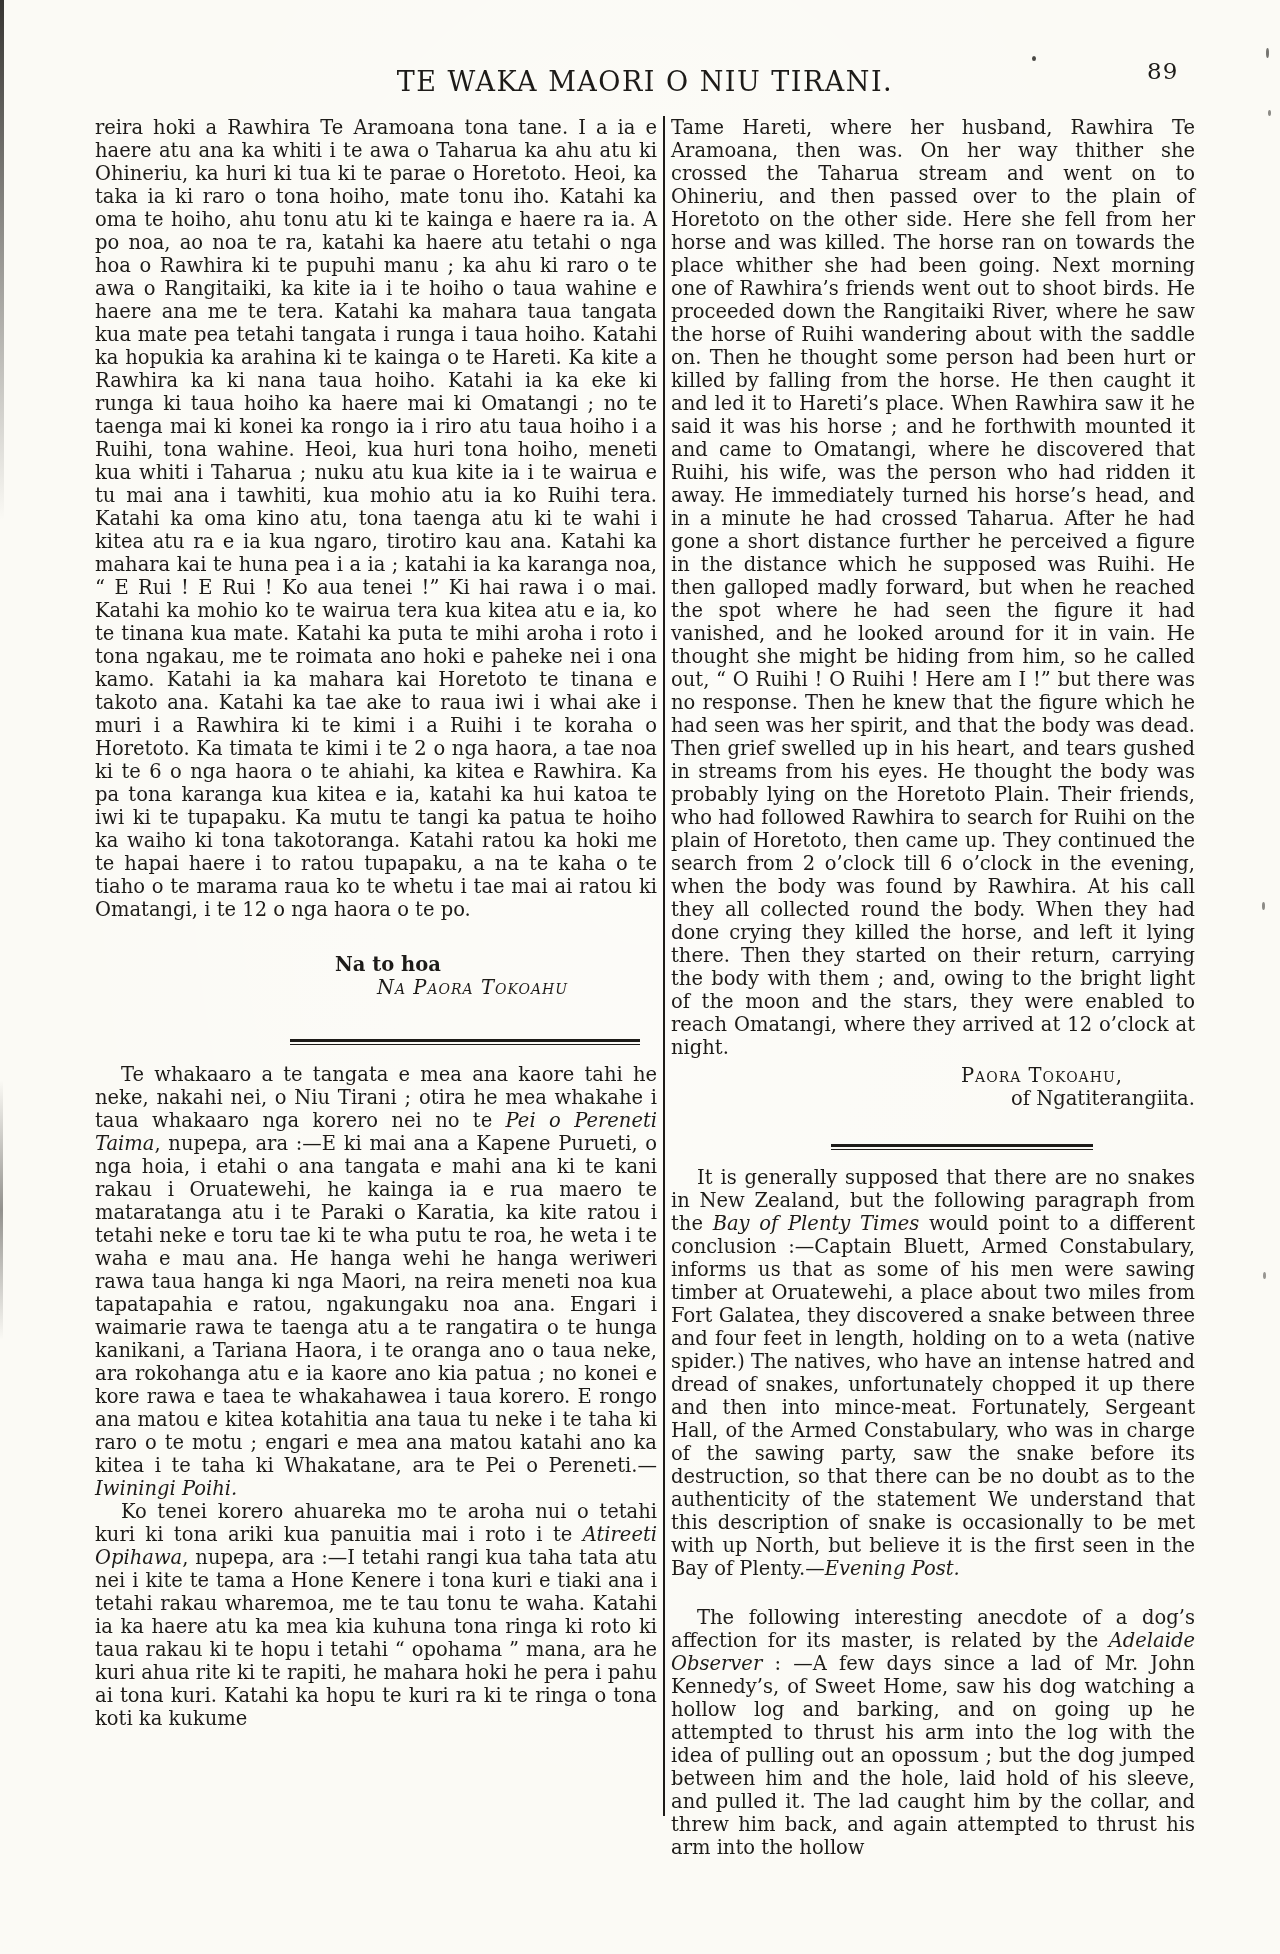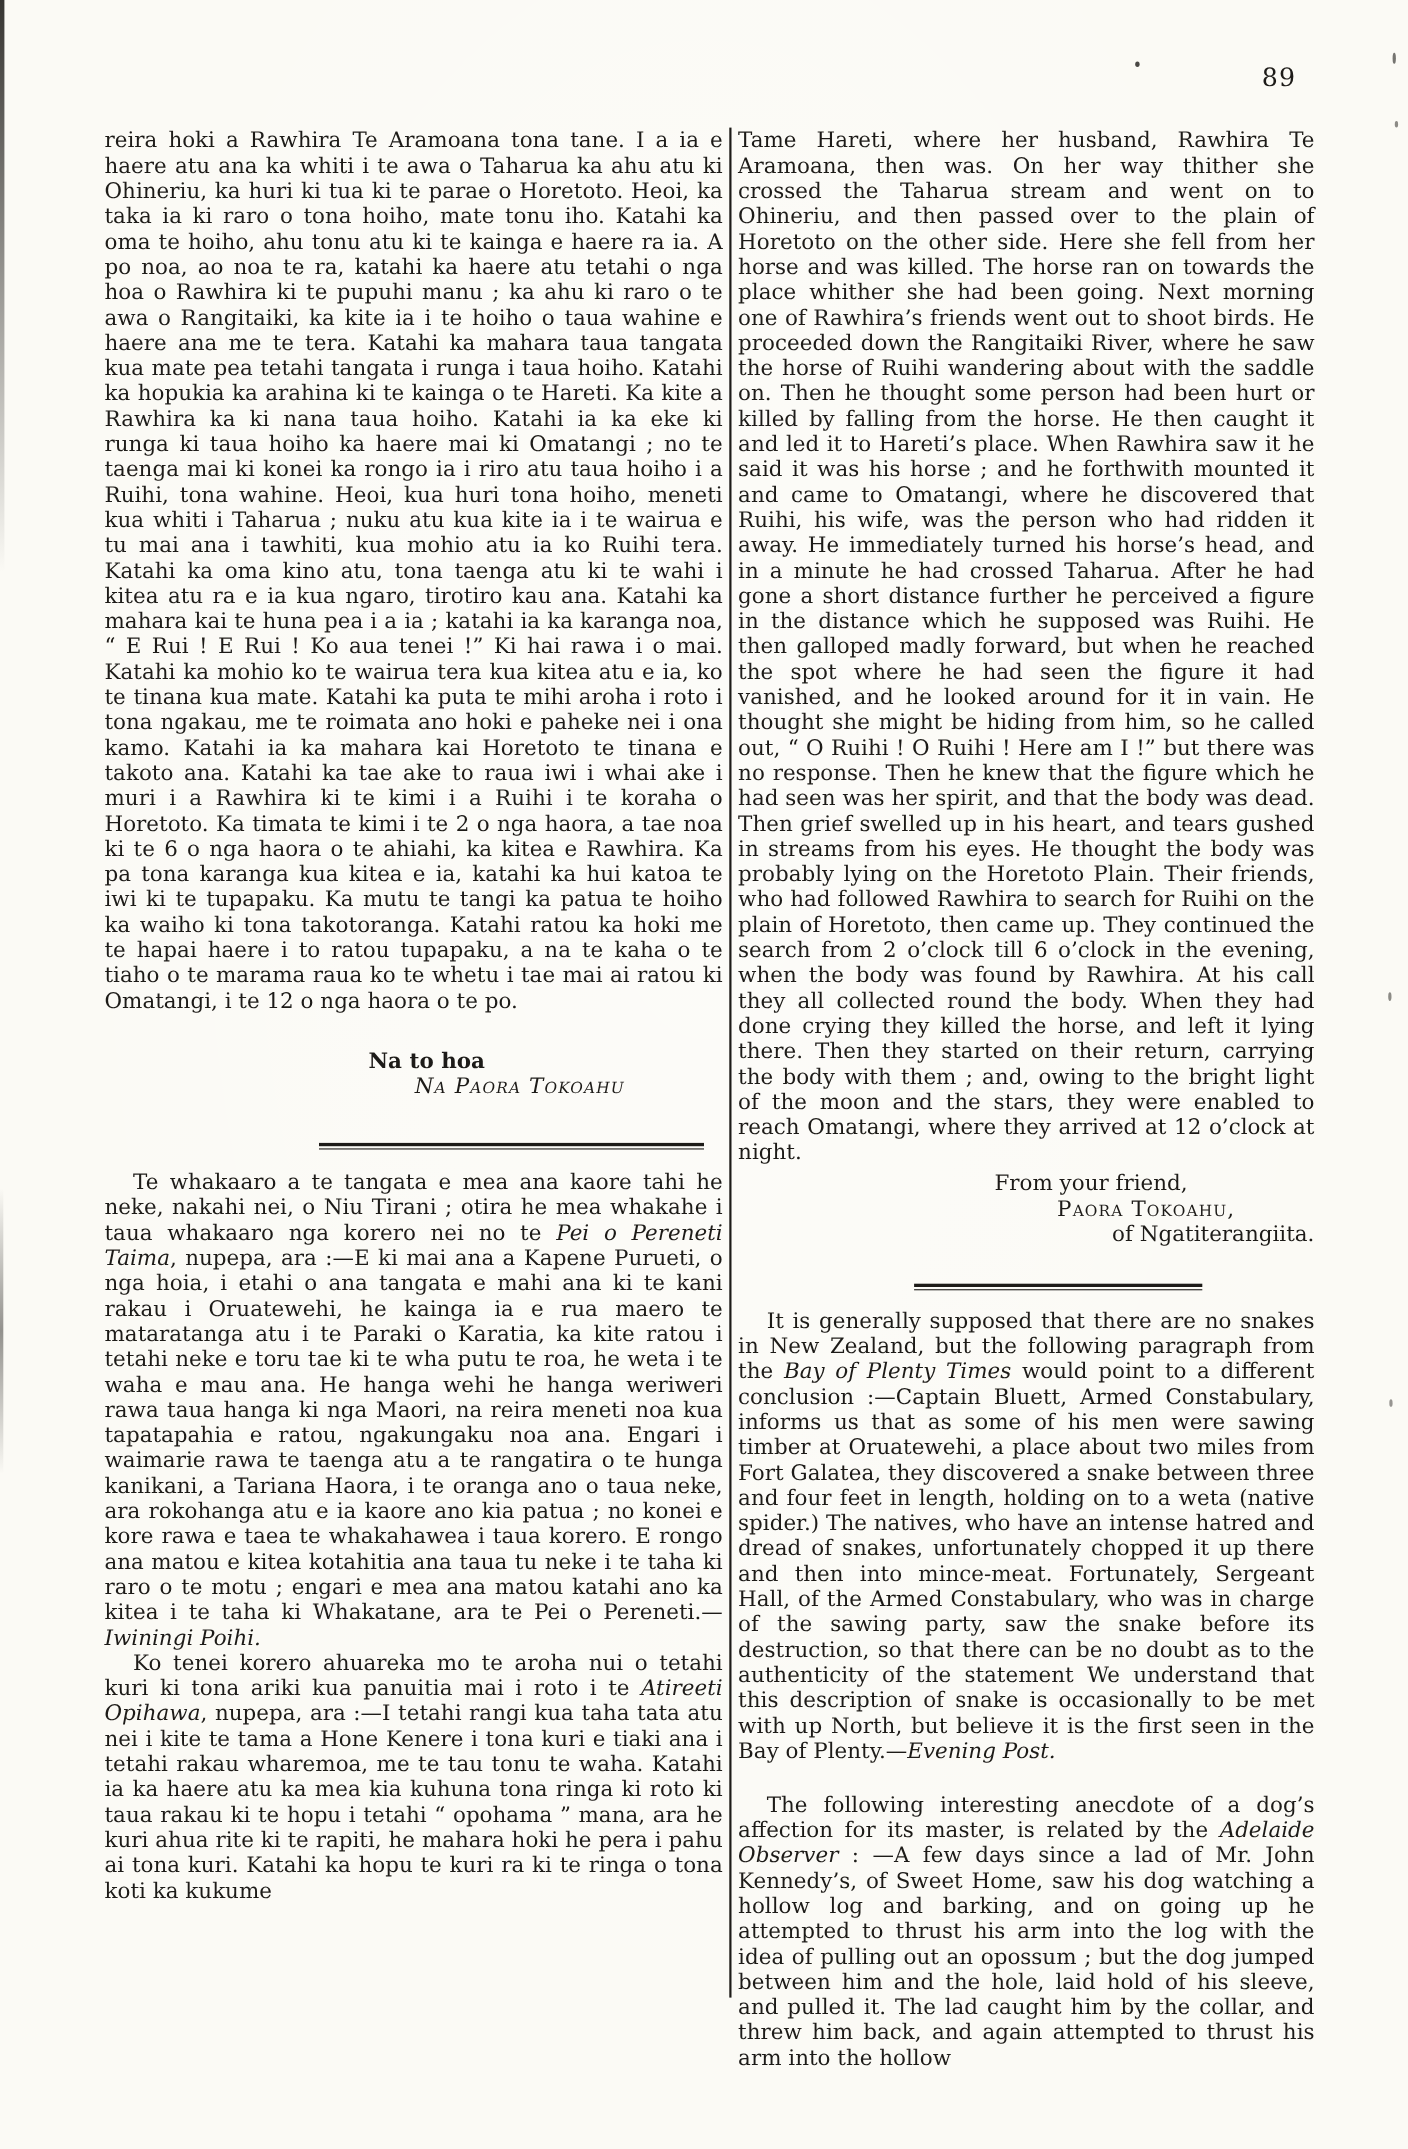--- a/index.html
+++ b/index.html
@@ -91,20 +91,21 @@
   <div class="edge-streak2"></div>
   <div class="speck s1"></div>
   <div class="speck s2"></div>
   <div class="speck s3"></div>
   <div class="speck s4"></div>
   <div class="speck s5"></div>
 
   <div class="content">
 
     <header class="header">
+      <div class="masthead">TE WAKA MAORI O NIU TIRANI.</div>
       <div class="page-number">89</div>
     </header>
 
     <main class="columns">
 
       <section class="col col-left">
         <p class="para">reira hoki a Rawhira Te Aramoana tona tane.  I a ia e haere atu ana ka whiti i te awa o Taharua ka ahu atu ki Ohineriu, ka huri ki tua ki te parae o Horetoto.  Heoi, ka taka ia ki raro o tona hoiho, mate tonu iho.  Katahi ka oma te hoiho, ahu tonu atu ki te kainga e haere ra ia.  A po noa, ao noa te ra, katahi ka haere atu tetahi o nga hoa o Rawhira ki te pupuhi manu ; ka ahu ki raro o te awa o Rangitaiki, ka kite ia i te hoiho o taua wahine e haere ana me te tera.  Katahi ka mahara taua tangata kua mate pea tetahi tangata i runga i taua hoiho.  Katahi ka hopukia ka arahina ki te kainga o te Hareti.  Ka kite a Rawhira ka ki nana taua hoiho.  Katahi ia ka eke ki runga ki taua hoiho ka haere mai ki Omatangi ;  no te taenga mai ki konei ka rongo ia i riro atu taua hoiho i a Ruihi, tona wahine.  Heoi, kua huri tona hoiho, meneti kua whiti i Taharua ; nuku atu kua kite ia i te wairua e tu mai ana i tawhiti, kua mohio atu ia ko Ruihi tera.  Katahi ka oma kino atu, tona taenga atu ki te wahi i kitea atu ra e ia kua ngaro, tirotiro kau ana.  Katahi ka mahara kai te huna pea i a ia ;  katahi ia ka karanga noa, “ E Rui !  E Rui !  Ko aua tenei !”  Ki hai rawa i o mai.  Katahi ka mohio ko te wairua tera kua kitea atu e ia, ko te tinana kua mate.  Katahi ka puta te mihi aroha i roto i tona ngakau, me te roimata ano hoki e paheke nei i ona kamo.  Katahi ia ka mahara kai Horetoto te tinana e takoto ana.  Katahi ka tae ake to raua iwi i whai ake i muri i a Rawhira ki te kimi i a Ruihi i te koraha o Horetoto.  Ka timata te kimi i te 2 o nga haora, a tae noa ki te 6 o nga haora o te ahiahi, ka kitea e Rawhira.  Ka pa tona karanga kua kitea e ia, katahi ka hui katoa te iwi ki te tupapaku.  Ka mutu te tangi ka patua te hoiho ka waiho ki tona takotoranga.  Katahi ratou ka hoki me te hapai haere i to ratou tupapaku, a na te kaha o te tiaho o te marama raua ko te whetu i tae mai ai ratou ki Omatangi, i te 12 o nga haora o te po.</p>
 
         <div class="signature sig-left">
           <div class="sig-line sl1-left">Na to hoa</div>
@@ -120,21 +121,20 @@
 
         <p class="para indent"><span>Ko tenei korero ahuareka mo te aroha nui o tetahi kuri ki tona ariki kua panuitia mai i roto i te </span><em>Atireeti Opihawa</em><span>, nupepa, ara :—I tetahi rangi kua taha tata atu nei i kite te tama a Hone Kenere i tona kuri e tiaki ana i tetahi rakau wharemoa, me te tau tonu te waha.  Katahi ia ka haere atu ka mea kia kuhuna tona ringa ki roto ki taua rakau ki te hopu i tetahi “ opohama ” mana, ara he kuri ahua rite ki te rapiti, he mahara hoki he pera i pahu ai tona kuri.  Katahi ka hopu te kuri ra ki te ringa o tona koti ka kukume</span></p>
       </section>
 
       <div class="col-divider"></div>
 
       <section class="col col-right">
         <p class="para">Tame Hareti, where her husband, Rawhira Te Aramoana, then was.  On her way thither she crossed the Taharua stream and went on to Ohineriu, and then passed over to the plain of Horetoto on the other side.  Here she fell from her horse and was killed.  The horse ran on towards the place whither she had been going.  Next morning one of Rawhira’s friends went out to shoot birds.  He proceeded down the Rangitaiki River, where he saw the horse of Ruihi wandering about with the saddle on.  Then he thought some person had been hurt or killed by falling from the horse.  He then caught it and led it to Hareti’s place.  When Rawhira saw it he said it was his horse ;  and he forthwith mounted it and came to Omatangi, where he discovered that Ruihi, his wife, was the person who had ridden it away.  He immediately turned his horse’s head, and in a minute he had crossed Taharua.  After he had gone a short distance further he perceived a figure in the distance which he supposed was Ruihi.  He then galloped madly forward, but when he reached the spot where he had seen the figure it had vanished, and he looked around for it in vain.  He thought she might be hiding from him, so he called out, “ O Ruihi !  O Ruihi !  Here am I !” but there was no response.  Then he knew that the figure which he had seen was her spirit, and that the body was dead.  Then grief swelled up in his heart, and tears gushed in streams from his eyes.  He thought the body was probably lying on the Horetoto Plain.  Their friends, who had followed Rawhira to search for Ruihi on the plain of Horetoto, then came up.  They continued the search from 2 o’clock till 6 o’clock in the evening, when the body was found by Rawhira.  At his call they all collected round the body.  When they had done crying they killed the horse, and left it lying there.  Then they started on their return, carrying the body with them ; and, owing to the bright light of the moon and the stars, they were enabled to reach Omatangi, where they arrived at 12 o’clock at night.</p>
 
         <div class="signature sig-right">
-          <div class="sig-line sl1-right">From your friend,</div>
           <div class="sig-line sl2-right smallcaps">Paora Tokoahu,</div>
           <div class="sig-line sl3-right">of Ngatiterangiita.</div>
         </div>
 
         <div class="rule rule-right">
           <div class="thick"></div>
           <div class="thin"></div>
         </div>
 
         <p class="para indent"><span>It is generally supposed that there are no snakes in New Zealand, but the following paragraph from the </span><em>Bay of Plenty Times</em><span> would point to a different conclusion :—Captain Bluett, Armed Constabulary, informs us that as some of his men were sawing timber at Oruatewehi, a place about two miles from Fort Galatea, they discovered a snake between three and four feet in length, holding on to a weta (native spider.)  The natives, who have an intense hatred and dread of snakes, unfortunately chopped it up there and then into mince-meat.  Fortunately, Sergeant Hall, of the Armed Constabulary, who was in charge of the sawing party, saw the snake before its destruction, so that there can be no doubt as to the authenticity of the statement  We understand that this description of snake is occasionally to be met with up North, but believe it is the first seen in the Bay of Plenty.—</span><em>Evening Post.</em></p>

